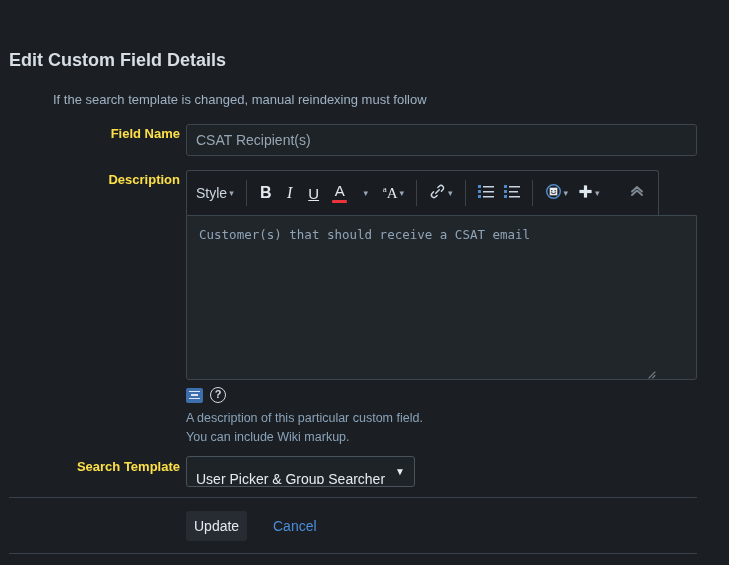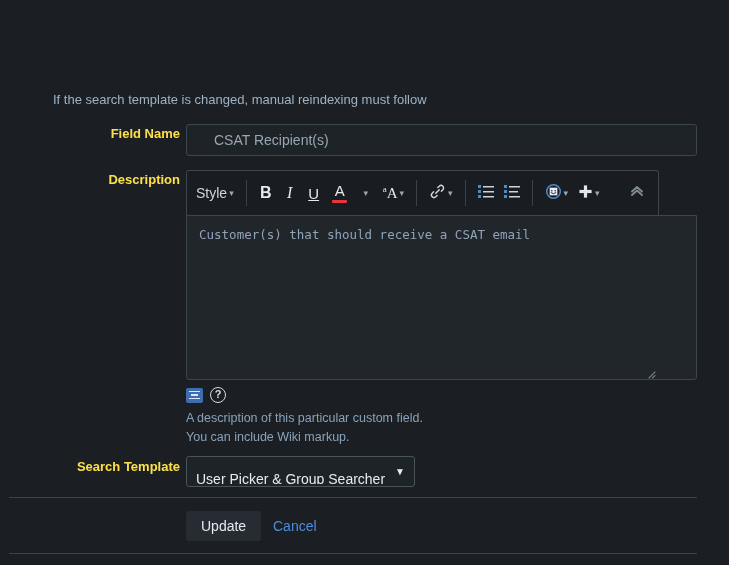--- a/index.html
+++ b/index.html
@@ -56,21 +56,21 @@
   .text-input {
     position: absolute;
     left: 186px; top: 124px;
     width: 511px; height: 32px;
     background: #1e2327;
     border: 1px solid #3c464f;
     border-radius: 3px;
     color: #97a6b5;
     font-size: 14px;
     font-family: "Liberation Sans", sans-serif;
-    padding: 4px 27px;
+    padding: 4px 9px;
     outline: none;
   }
 
   
   .editor {
     position: absolute;
     left: 186px; top: 170px;
     width: 473px;
   }
   .editor-toolbar {
@@ -240,37 +240,38 @@
 
   .btn-update {
     position: absolute;
     left: 186px; top: 511px;
     background: #262c32;
     border: none;
     border-radius: 3px;
     color: #e4eaf0;
     font-size: 14px;
     font-family: "Liberation Sans", sans-serif;
-    padding: 7px 15px;
+    padding: 7px 8px;
     cursor: pointer;
   }
   .btn-cancel {
     position: absolute;
     left: 273px; top: 518px;
     color: #4c8ddb;
     font-size: 14px;
     text-decoration: none;
     cursor: pointer;
   }
 </style>
 </head>
 <body>
 
 <div id="page">
 
+  <div class="page-heading">Edit Custom Field Details</div>
   <div class="page-subtext">If the search template is changed, manual reindexing must follow</div>
 
   <div class="form-label" id="label-field-name">Field Name</div>
   <input class="text-input" id="field-name-input" type="text" value="CSAT Recipient(s)" style="">
 
   <div class="form-label" id="label-description">Description</div>
 
   <div class="editor">
     <div class="editor-toolbar">
 

